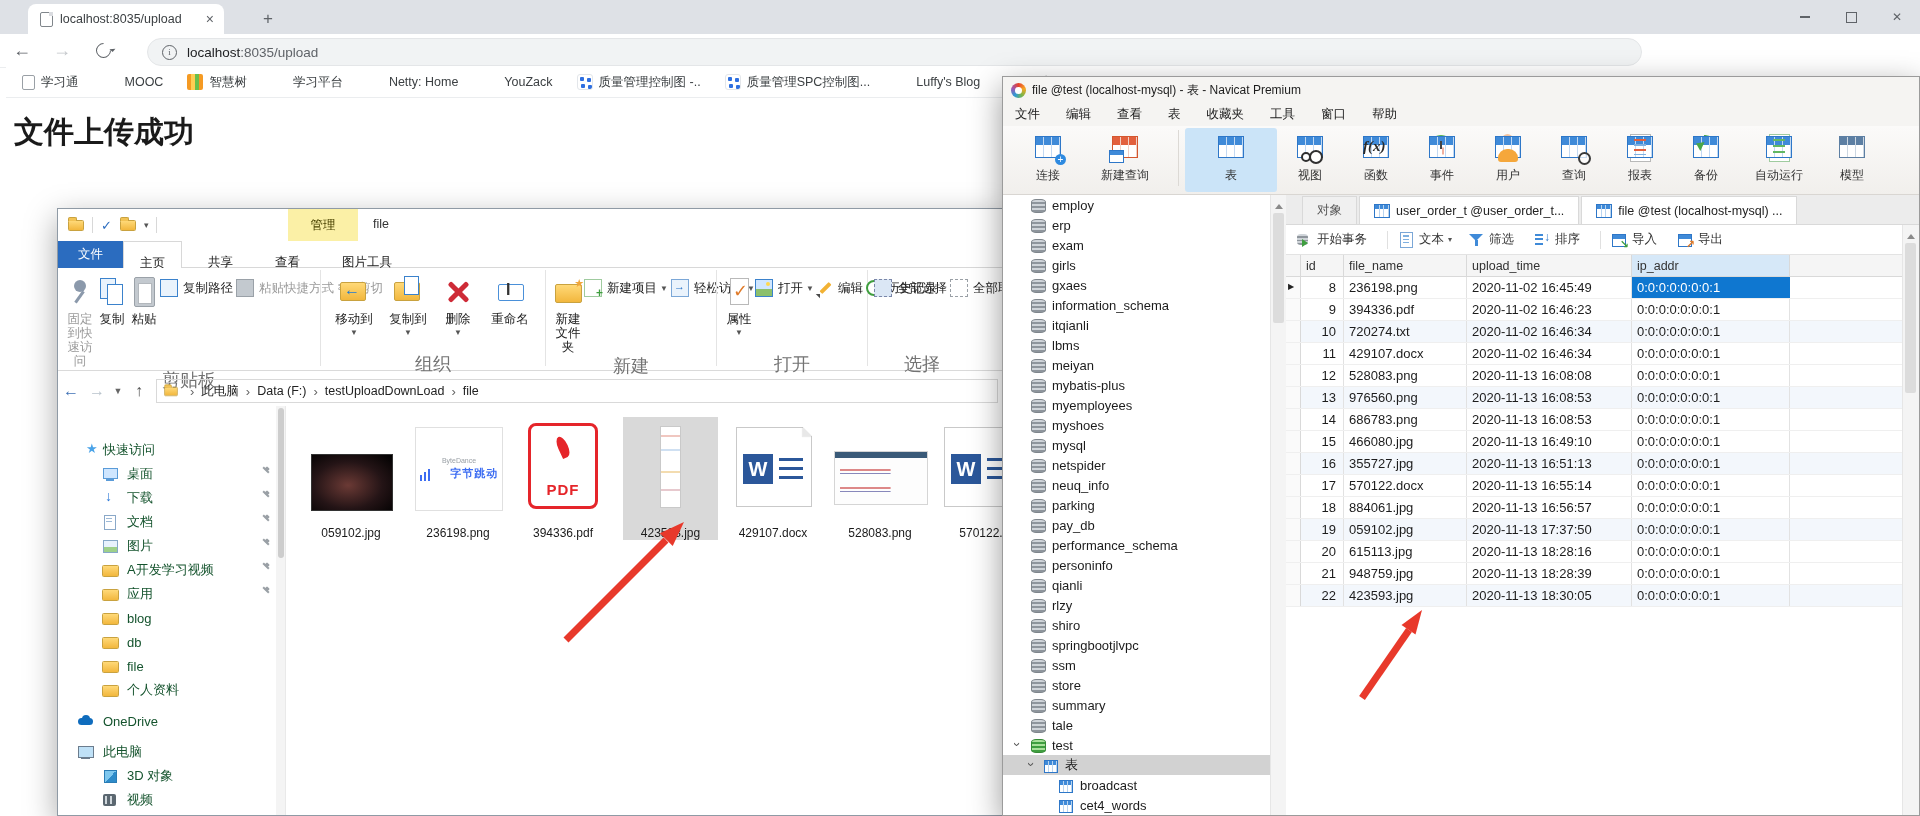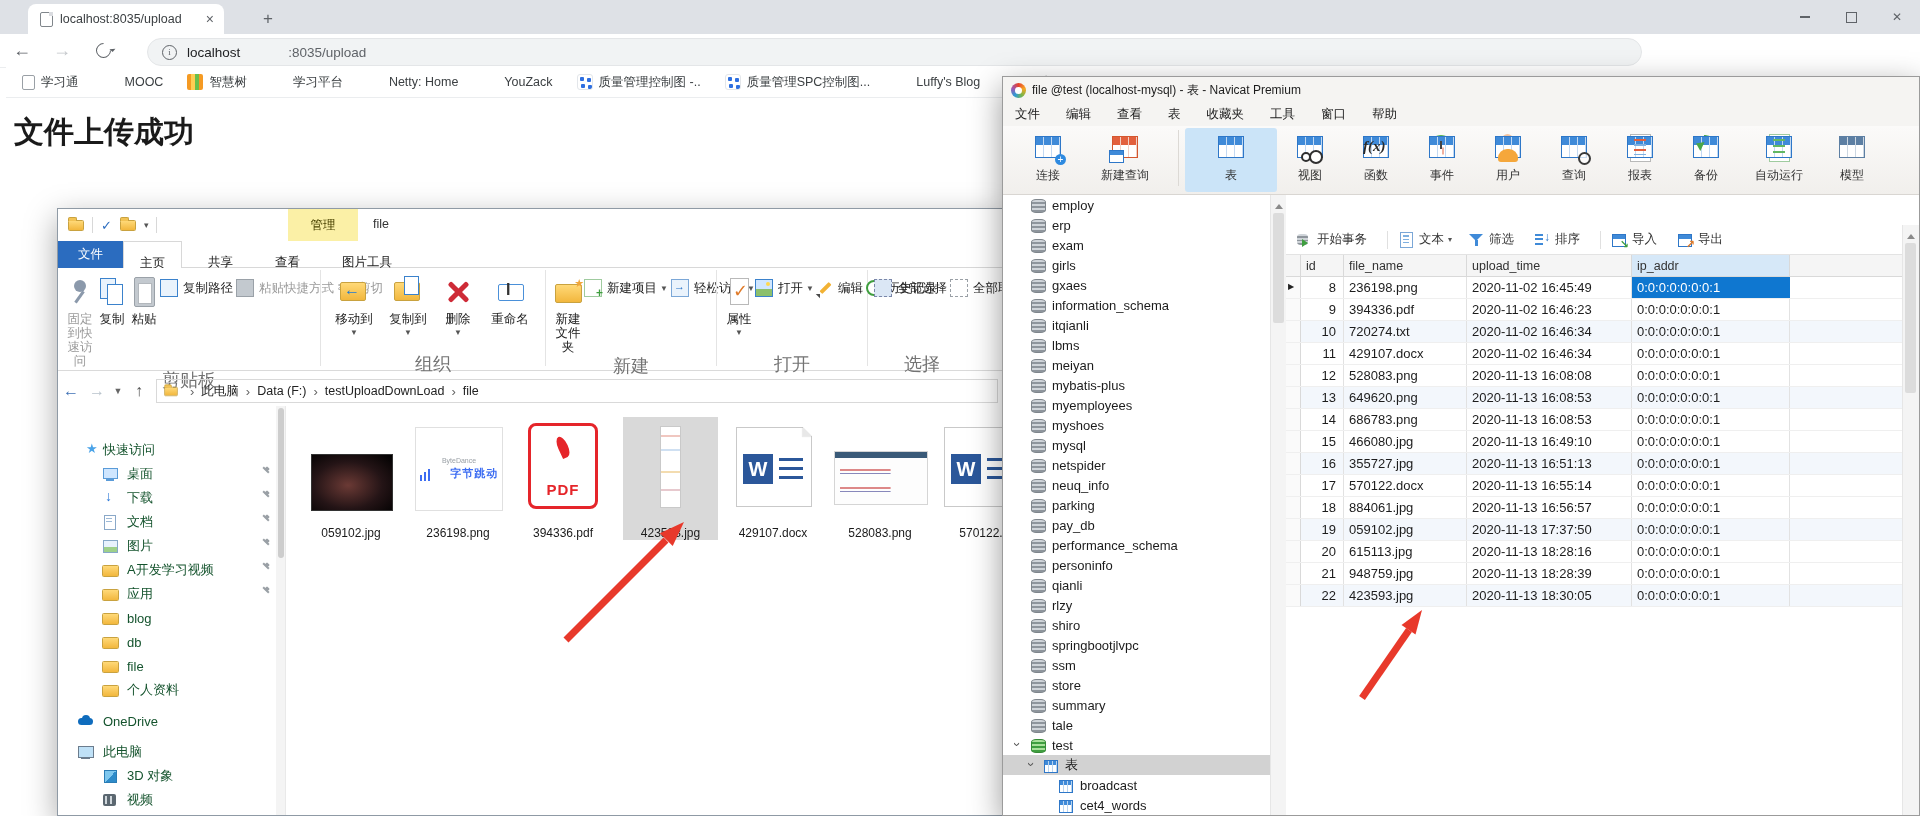--- a/index.html
+++ b/index.html
@@ -22,21 +22,21 @@
   .addrbar{position:absolute;left:0;top:34px;width:1920px;height:33px;background:#fff;border-bottom:1px solid #ebedef;}
   .navg{position:absolute;top:3px;font-size:18px;color:#5f6368;width:28px;text-align:center;line-height:27px;}
   .navg.dis{color:#c4c7cb;}
   .refr{position:absolute;left:96px;top:9px;width:13px;height:13px;border:1.8px solid #5f6368;border-radius:50%;border-top-color:transparent;transform:rotate(45deg);}
   .refr::after{content:"";position:absolute;right:-4px;top:-2px;border:3.5px solid transparent;border-left-color:#5f6368;transform:rotate(40deg);}
   .urlpill{position:absolute;left:147px;top:4px;width:1493px;height:26px;background:#f1f3f4;border:1px solid #e4e6e8;border-radius:14px;
     display:flex;align-items:center;font-size:13.5px;}
   .infoi{width:13px;height:13px;border:1.4px solid #5f6368;border-radius:50%;margin:0 10px 0 14px;color:#5f6368;
     font-size:9px;line-height:13px;text-align:center;font-family:"Liberation Serif",serif;flex:none;}
   .urlhost{color:#202124;}
-  .urlrest{color:#5f6368;padding-left:48px;}
+  .urlrest{color:#5f6368;}
   .rico{position:absolute;top:40px;width:22px;height:22px;}
   .zoomi{left:1652px;}
   .zoomi .lens{position:absolute;left:2px;top:2px;width:10px;height:10px;border:1.8px solid #5f6368;border-radius:50%;}
   .zoomi .hand{position:absolute;left:13px;top:14px;width:6px;height:1.8px;background:#5f6368;transform:rotate(45deg);}
   .stari{left:1696px;font-size:17px;color:#5f6368;text-align:center;line-height:22px;}
   .favbari{left:1744px;}
   .favbari .l{position:absolute;left:3px;width:14px;height:1.6px;background:#5f6368;}
   .favbari .s{position:absolute;left:8px;top:10px;font-size:10px;color:#5f6368;}
   .colli{left:1792px;}
   .colli .b1{position:absolute;left:3px;top:4px;width:12px;height:9px;border:1.5px solid #5f6368;border-radius:1px;}
@@ -952,20 +952,35 @@
 
           <span class="t-ic"></span>
           <span>cet4_words</span>
         </div>
       </div>
     <div class="tree-scroll" style="left:267px;top:0">
       <span class="up"></span>
         <span class="thumb"></span>
     </div>
     <div class="nv-right">
+      <div class="nv-tabs">
+
+      <div class="nvtab objtab noicon">
+
+            <span>对象</span>
+          </div>
+          <div class="nvtab">
+            <span class="mg"></span>
+            <span>user_order_t @user_order_t...</span>
+          </div>
+          <div class="nvtab">
+            <span class="mg"></span>
+            <span>file @test (localhost-mysql) ...</span>
+          </div>
+        </div>
       <div class="nv-gridbar">
 
       <div class="gb-item g-trans">
             <span class="gb-ic"></span>
             <span class="gb-lb">开始事务</span>
             <span class="gb-car"></span>
           </div>
           <div class="gb-item gb-sep">
 
             <span class="gb-car"></span>
@@ -1041,21 +1056,21 @@
             <div class="g-row">
               <span class="c marker"></span>
               <span class="c idc">12</span>
               <span class="c fnc">528083.png</span>
               <span class="c utc">2020-11-13 16:08:08</span>
               <span class="c ipc">0:0:0:0:0:0:0:1</span>
             </div>
             <div class="g-row alt">
               <span class="c marker"></span>
               <span class="c idc">13</span>
-              <span class="c fnc">649620.png</span>
+              <span class="c fnc">976560.png</span>
               <span class="c utc">2020-11-13 16:08:53</span>
               <span class="c ipc">0:0:0:0:0:0:0:1</span>
             </div>
             <div class="g-row">
               <span class="c marker"></span>
               <span class="c idc">14</span>
               <span class="c fnc">686783.png</span>
               <span class="c utc">2020-11-13 16:08:53</span>
               <span class="c ipc">0:0:0:0:0:0:0:1</span>
             </div>

